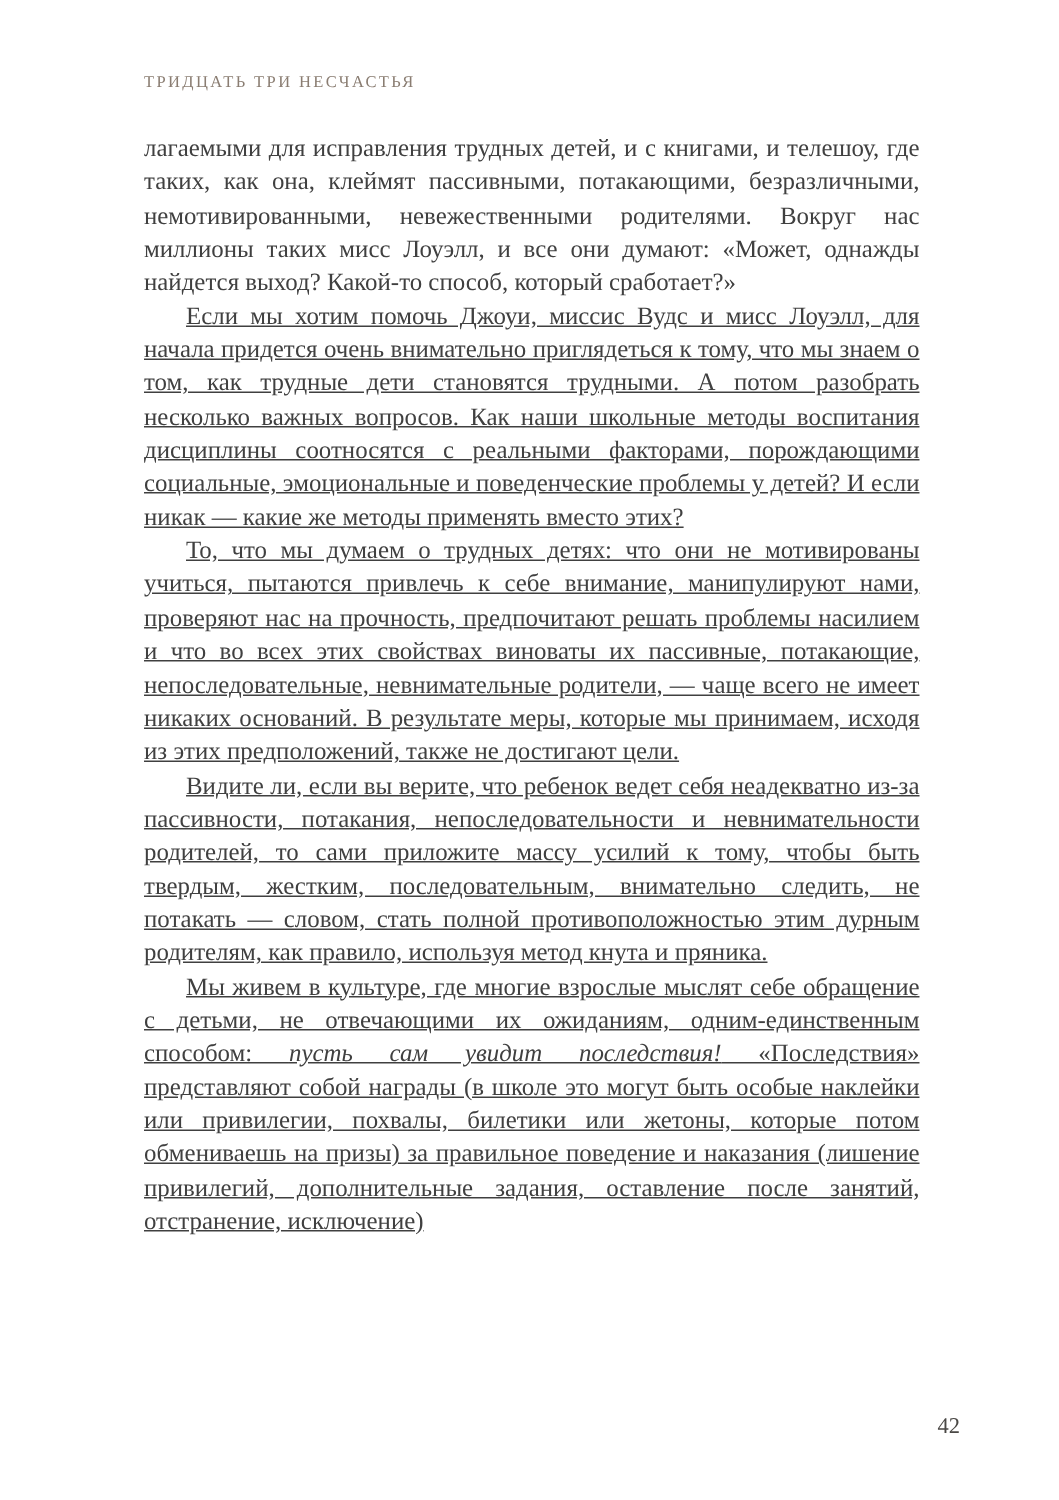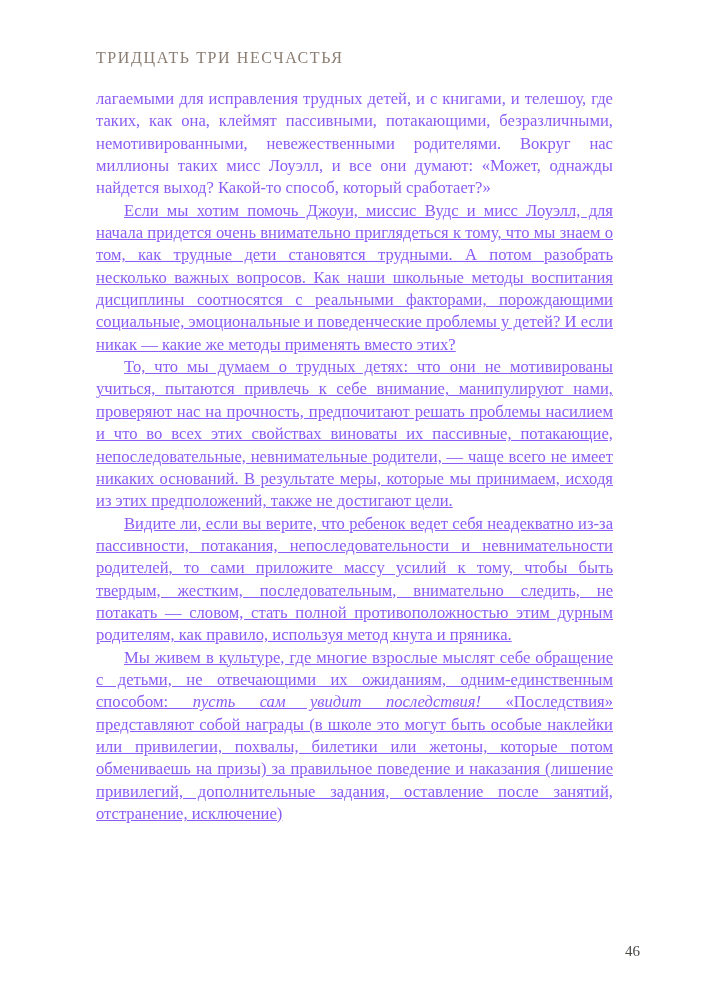--- a/index.html
+++ b/index.html
@@ -13,32 +13,32 @@
       height: 1000px;
       margin: 0 auto;
       background: #ffffff;
       overflow: hidden;
       font-family: "Liberation Serif", "DejaVu Serif", serif;
     }
     .running-header {
       position: absolute;
       left: 96px;
       top: 49px;
-      font-size: 16px;
+      font-size: 11px;
       letter-spacing: 1.6px;
       text-transform: uppercase;
       color: #8a7d72;
       font-weight: normal;
     }
     .text-block {
       position: absolute;
       left: 96px;
       top: 88px;
       width: 517px;
-      color: #8b5cf6;
+      color: #404040;
       font-size: 16.6px;
       line-height: 22.35px;
       text-align: justify;
       hyphens: auto;
       -webkit-hyphens: auto;
     }
     .para {
       margin: 0;
       padding: 0;
     }
@@ -64,14 +64,14 @@
   <div class="running-header">ТРИДЦАТЬ ТРИ НЕСЧАСТЬЯ</div>
 
   <div class="text-block">
       <p class="para"><span>лагаемыми для исправления трудных детей, и с книгами, и телешоу, где таких, как она, клеймят пассивными, потакающими, безразличными, немотивированными, невежественными родителями. Вокруг нас миллионы таких мисс Лоуэлл, и все они думают: «Может, однажды найдется выход? Какой-то способ, который сработает?»</span></p>
       <p class="para indent"><span>Если мы хотим помочь Джоуи, миссис Вудс и мисс Лоуэлл, для начала придется очень внимательно приглядеться к тому, что мы знаем о том, как трудные дети становятся трудными. А потом разобрать несколько важных вопросов. Как наши школьные методы воспитания дисциплины соотносятся с реальными факторами, порождающими социальные, эмоциональные и поведенческие проблемы у детей? И если никак — какие же методы применять вместо этих?</span></p>
       <p class="para indent"><span>То, что мы думаем о трудных детях: что они не мотивированы учиться, пытаются привлечь к себе внимание, манипулируют нами, проверяют нас на прочность, предпочитают решать проблемы насилием и что во всех этих свойствах виноваты их пассивные, потакающие, непоследовательные, невнимательные родители, — чаще всего не имеет никаких оснований. В результате меры, которые мы принимаем, исходя из этих предположений, также не достигают цели.</span></p>
       <p class="para indent"><span>Видите ли, если вы верите, что ребенок ведет себя неадекватно из-за пассивности, потакания, непоследовательности и невнимательности родителей, то сами приложите массу усилий к тому, чтобы быть твердым, жестким, последовательным, внимательно следить, не потакать — словом, стать полной противоположностью этим дурным родителям, как правило, используя метод кнута и пряника.</span></p>
       <p class="para indent"><span>Мы живем в культуре, где многие взрослые мыслят себе обращение с детьми, не отвечающими их ожиданиям, одним-единственным способом: </span><span class="italic">пусть сам увидит последствия!</span><span> «Последствия» представляют собой награды (в школе это могут быть особые наклейки или привилегии, похвалы, билетики или жетоны, которые потом обмениваешь на призы) за правильное поведение и наказания (лишение привилегий, дополнительные задания, оставление после занятий, отстранение, исключение)</span></p>
     </div>
 
-  <div class="page-number">46</div>
+  <div class="page-number">42</div>
 </div>
 
 </body></html>

